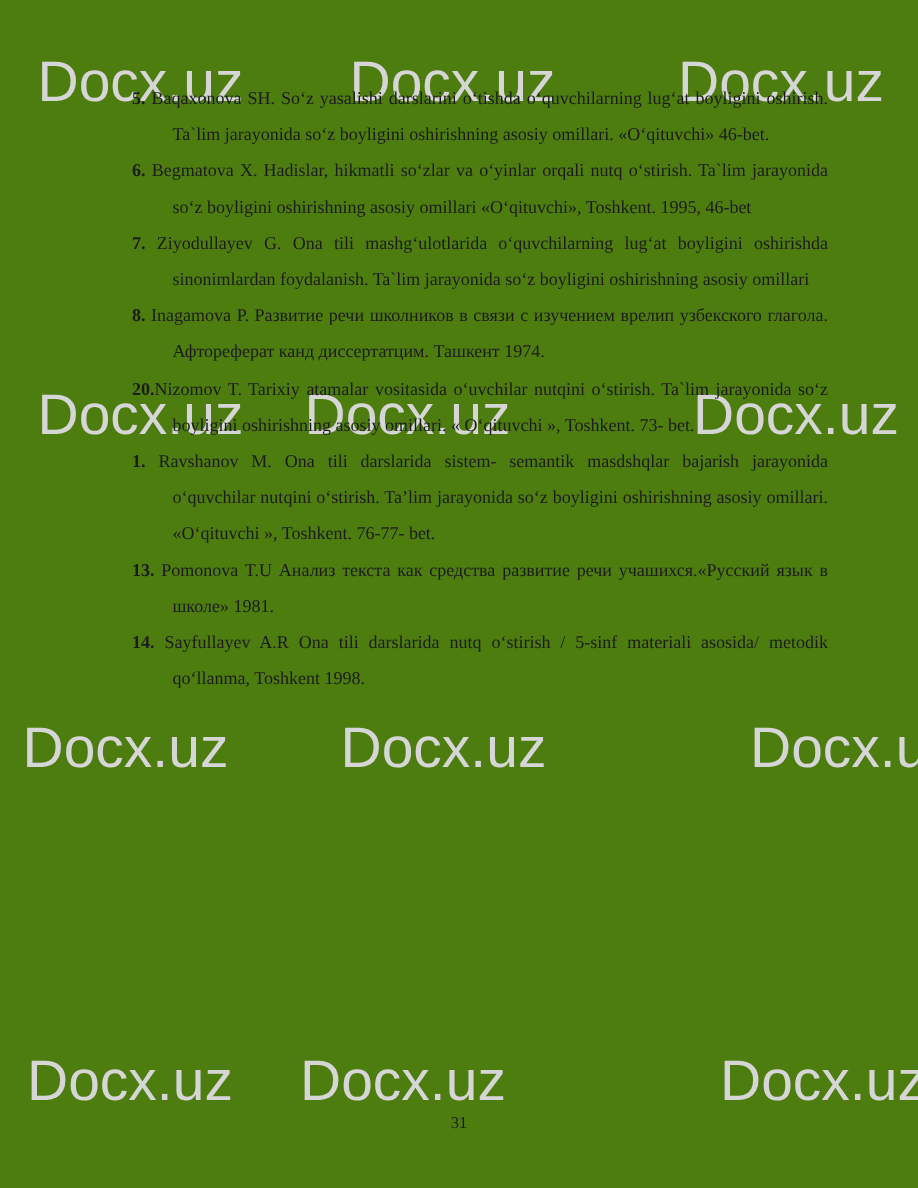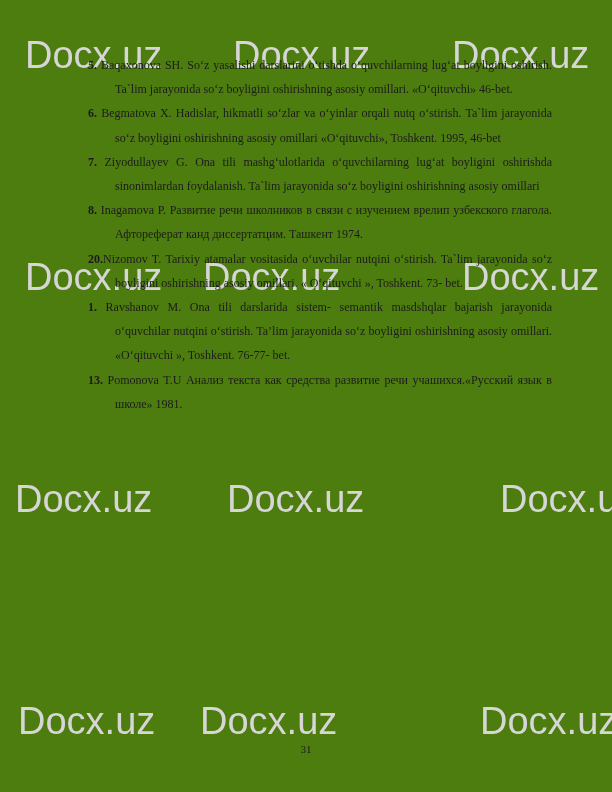--- a/index.html
+++ b/index.html
@@ -92,17 +92,18 @@
   </div>
 
   <div class="content">
     <div class="ref-item"><span class="ref-num">5. </span><span class="ref-text">Baqaxonova SH. So‘z yasalishi darslarini o‘tishda o‘quvchilarning lug‘at boyligini oshirish. Ta`lim jarayonida so‘z boyligini oshirishning asosiy omillari. «O‘qituvchi» 46-bet.</span></div>
     <div class="ref-item"><span class="ref-num">6. </span><span class="ref-text">Begmatova X. Hadislar, hikmatli so‘zlar va o‘yinlar orqali nutq o‘stirish. Ta`lim jarayonida so‘z boyligini oshirishning asosiy omillari «O‘qituvchi», Toshkent. 1995, 46-bet</span></div>
     <div class="ref-item"><span class="ref-num">7. </span><span class="ref-text">Ziyodullayev G. Ona tili mashg‘ulotlarida o‘quvchilarning lug‘at boyligini oshirishda sinonimlardan foydalanish. Ta`lim jarayonida so‘z boyligini oshirishning asosiy omillari</span></div>
     <div class="ref-item"><span class="ref-num">8. </span><span class="ref-text">Inagamova Р. Развитие речи школников в связи с изучением врелип узбекского глагола. Афтореферат канд диссертатцим. Ташкент 1974.</span></div>
     <div class="ref-item"><span class="ref-num">20.</span><span class="ref-text">Nizomov T. Tarixiy atamalar vositasida o‘uvchilar nutqini o‘stirish. Ta`lim jarayonida so‘z boyligini oshirishning asosiy omillari. « O‘qituvchi », Toshkent. 73- bet.</span></div>
     <div class="ref-item"><span class="ref-num">1. </span><span class="ref-text">Ravshanov M. Ona tili darslarida sistem- semantik masdshqlar bajarish jarayonida o‘quvchilar nutqini o‘stirish. Ta’lim jarayonida so‘z boyligini oshirishning asosiy omillari. «O‘qituvchi », Toshkent. 76-77- bet.</span></div>
     <div class="ref-item"><span class="ref-num">13. </span><span class="ref-text">Pomonova T.U Анализ текста как средства развитие речи учашихся.«Русский язык в школе» 1981.</span></div>
+    <div class="ref-item"><span class="ref-num">14. </span><span class="ref-text">Sayfullayev A.R Ona tili darslarida nutq o‘stirish / 5-sinf materiali asosida/ metodik qo‘llanma, Toshkent 1998.</span></div>
   </div>
 
   <div class="page-number">31</div>
 
 </div>
 
 </body></html>

